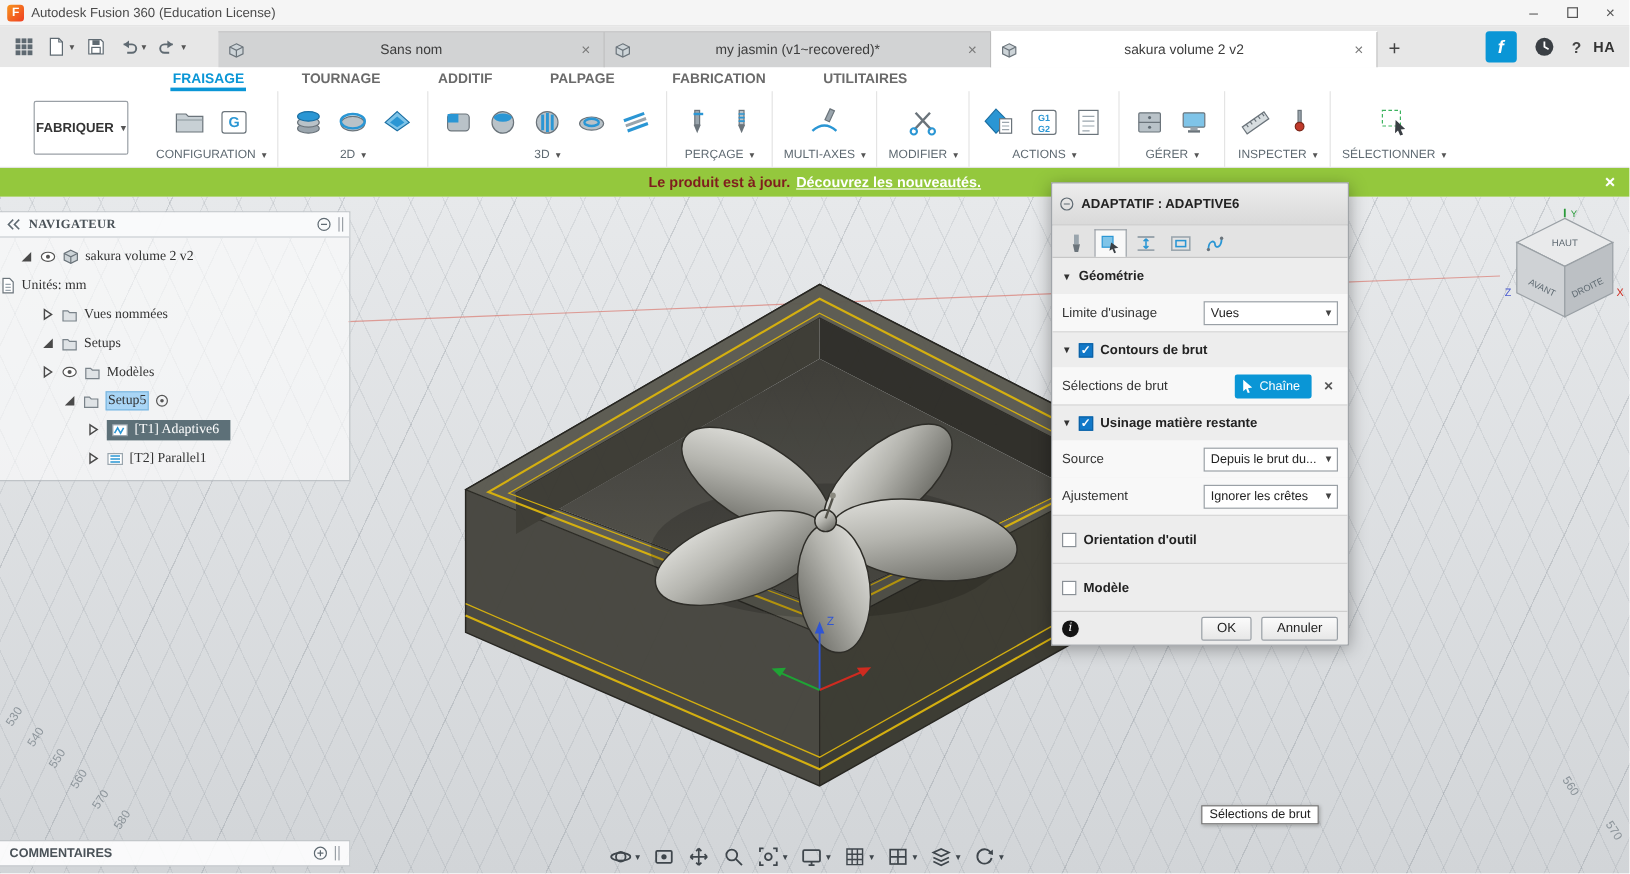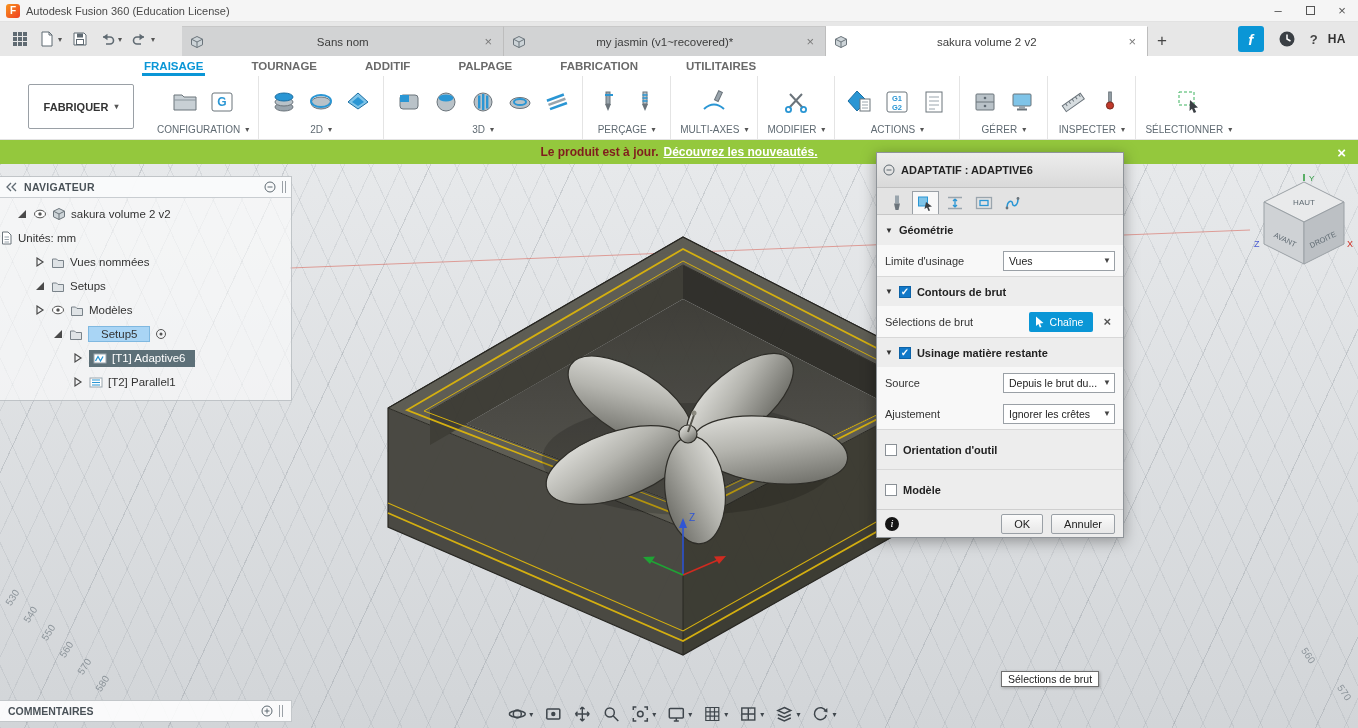--- a/index.html
+++ b/index.html
@@ -29,21 +29,21 @@
   .tr-icons { display:flex; align-items:center; gap:10px; padding:0 12px; }
   .blue-tile { width:26px; height:26px; background:#0a96d6; border-radius:3px; color:#fff; display:flex; align-items:center; justify-content:center; font-weight:bold; font-size:15px; font-style:italic; cursor:pointer; }
   .help-q { font-size:13px; color:#444; font-weight:bold; cursor:pointer; }
   .avatar { font-size:12px; font-weight:bold; color:#333; letter-spacing:.5px; cursor:pointer; }
 
   
   .ribbon-tabs { height:20px; background:#fff; display:flex; gap:44px; padding-left:142px; align-items:flex-end; font-size:11.5px; font-weight:bold; color:#6a6a6a; }
   .rtab { padding:0 2px 4px; cursor:pointer; white-space:nowrap; }
   .rtab.active { color:#0a96d6; border-bottom:3px solid #0a96d6; padding-bottom:1px; }
   .ribbon { height:64px; background:#fff; display:flex; align-items:stretch; border-bottom:1px solid #e3e3e3; }
-  .fabriquer { margin:8px 14px 10px 28px; width:106px; border:1px solid #9aa0a6; border-radius:2px; display:flex; align-items:center; justify-content:center; gap:4px; font-size:11px; font-weight:bold; color:#333; cursor:pointer; flex-shrink:0; }
+  .fabriquer { margin:8px 14px 10px 28px; width:79px; border:1px solid #9aa0a6; border-radius:2px; display:flex; align-items:center; justify-content:center; gap:4px; font-size:11px; font-weight:bold; color:#333; cursor:pointer; flex-shrink:0; }
   .rgroup { display:flex; flex-direction:column; align-items:center; padding:3px 9px 2px; border-left:1px solid #e4e4e4; }
   .ricons { display:flex; align-items:center; gap:5px; flex:1; }
   .ribtn { width:32px; height:34px; display:flex; align-items:center; justify-content:center; cursor:pointer; border-radius:2px; }
   .rlabel { font-size:10px; color:#5f6a72; display:flex; gap:3px; align-items:center; padding-bottom:2px; white-space:nowrap; cursor:pointer; }
 
   
   .banner { height:24px; background:#94c83d; display:flex; align-items:center; justify-content:center; position:relative; }
   .banner-text { color:#7f1d1d; font-size:12px; font-weight:bold; }
   .banner-link { color:#fff; font-size:12px; font-weight:bold; text-decoration:underline; cursor:pointer; margin-left:5px; }
   .banner-close { position:absolute; right:12px; color:#fff; font-size:15px; font-weight:bold; cursor:pointer; }
@@ -53,27 +53,27 @@
     background:
       repeating-linear-gradient(115deg, rgba(110,120,130,0.13) 0 1px, transparent 1px 26px),
       repeating-linear-gradient(65deg, rgba(110,120,130,0.13) 0 1px, transparent 1px 26px),
       repeating-linear-gradient(115deg, rgba(90,100,110,0.10) 0 1px, transparent 1px 130px),
       linear-gradient(180deg,#e7e9eb,#d2d5d8);
   }
   .scene { position:absolute; top:0; left:0; width:1358px; height:564px; z-index:1; }
   .glabel { position:absolute; font-size:10px; color:#8d959b; z-index:2; }
 
   
-  .navigator { position:absolute; top:12px; left:0; width:292px; z-index:5; background:rgba(255,255,255,.58); border:1px solid rgba(150,156,162,.55); border-left:none; }
+  .navigator { position:absolute; top:12px; left:0; width:292px; z-index:5; background:rgba(255,255,255,.58); border:1px solid rgba(150,156,162,.55); border-left:none;font-family:Liberation Serif, serif; }
   .nav-header { height:21px; background:rgba(249,250,251,.95); border-bottom:1px solid #c9cdd1; display:flex; align-items:center; gap:6px; padding:0 5px; font-size:10.5px; font-weight:bold; color:#4a5258; letter-spacing:.3px; }
   .spacer { flex:1; }
   .grip { width:4px; height:12px; border-left:1px solid #9aa0a6; border-right:1px solid #9aa0a6; }
   .ntree { padding:4px 0 6px; }
   .trow { height:24px; display:flex; align-items:center; gap:5px; font-size:11.5px; color:#333; cursor:pointer; }
-  .hl-blue { background:#a9d5f5; border:1px solid #7fb8e0; padding:1px 12px;text-align:center; }
+  .hl-blue { background:#a9d5f5; border:1px solid #7fb8e0; padding:1px 1px;text-align:center; }
   .sel-dark { background:#5d7078; display:flex; align-items:center; gap:5px; padding:2px 9px 2px 4px; color:#fff; }
 
   
   .comments { position:absolute; top:536px; left:0; width:292px; height:22px; z-index:5; background:rgba(255,255,255,.88); border:1px solid rgba(150,156,162,.55); border-left:none; display:flex; align-items:center; gap:6px; padding:0 8px; font-size:10.5px; font-weight:bold; color:#4a5258; }
 
   
   .navbar { position:absolute; bottom:3px; left:50%; transform:translateX(-52%); display:flex; align-items:center; gap:7px; z-index:6; }
   .nbtn { display:flex; align-items:center; gap:1px; cursor:pointer; padding:2px; }
   .nbtn .caret-sm { color:#3f464c; }
 

